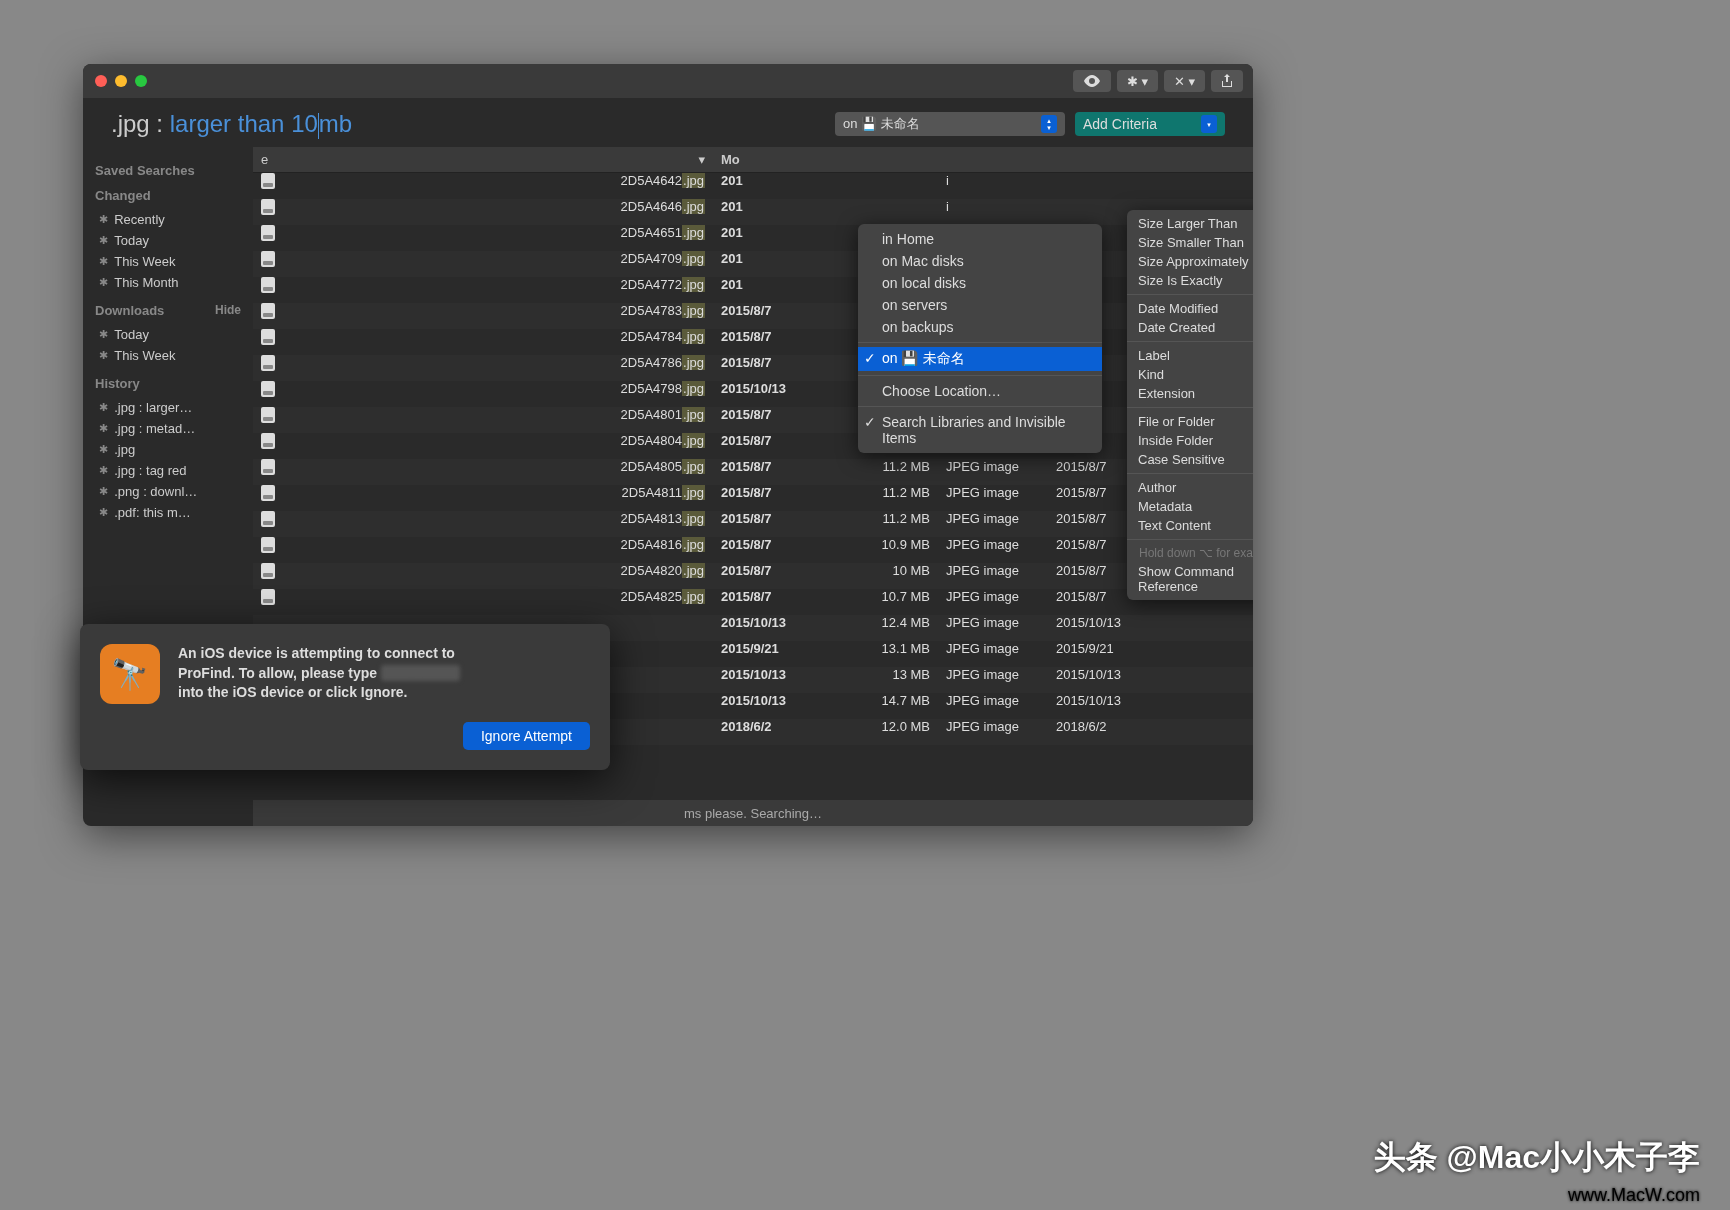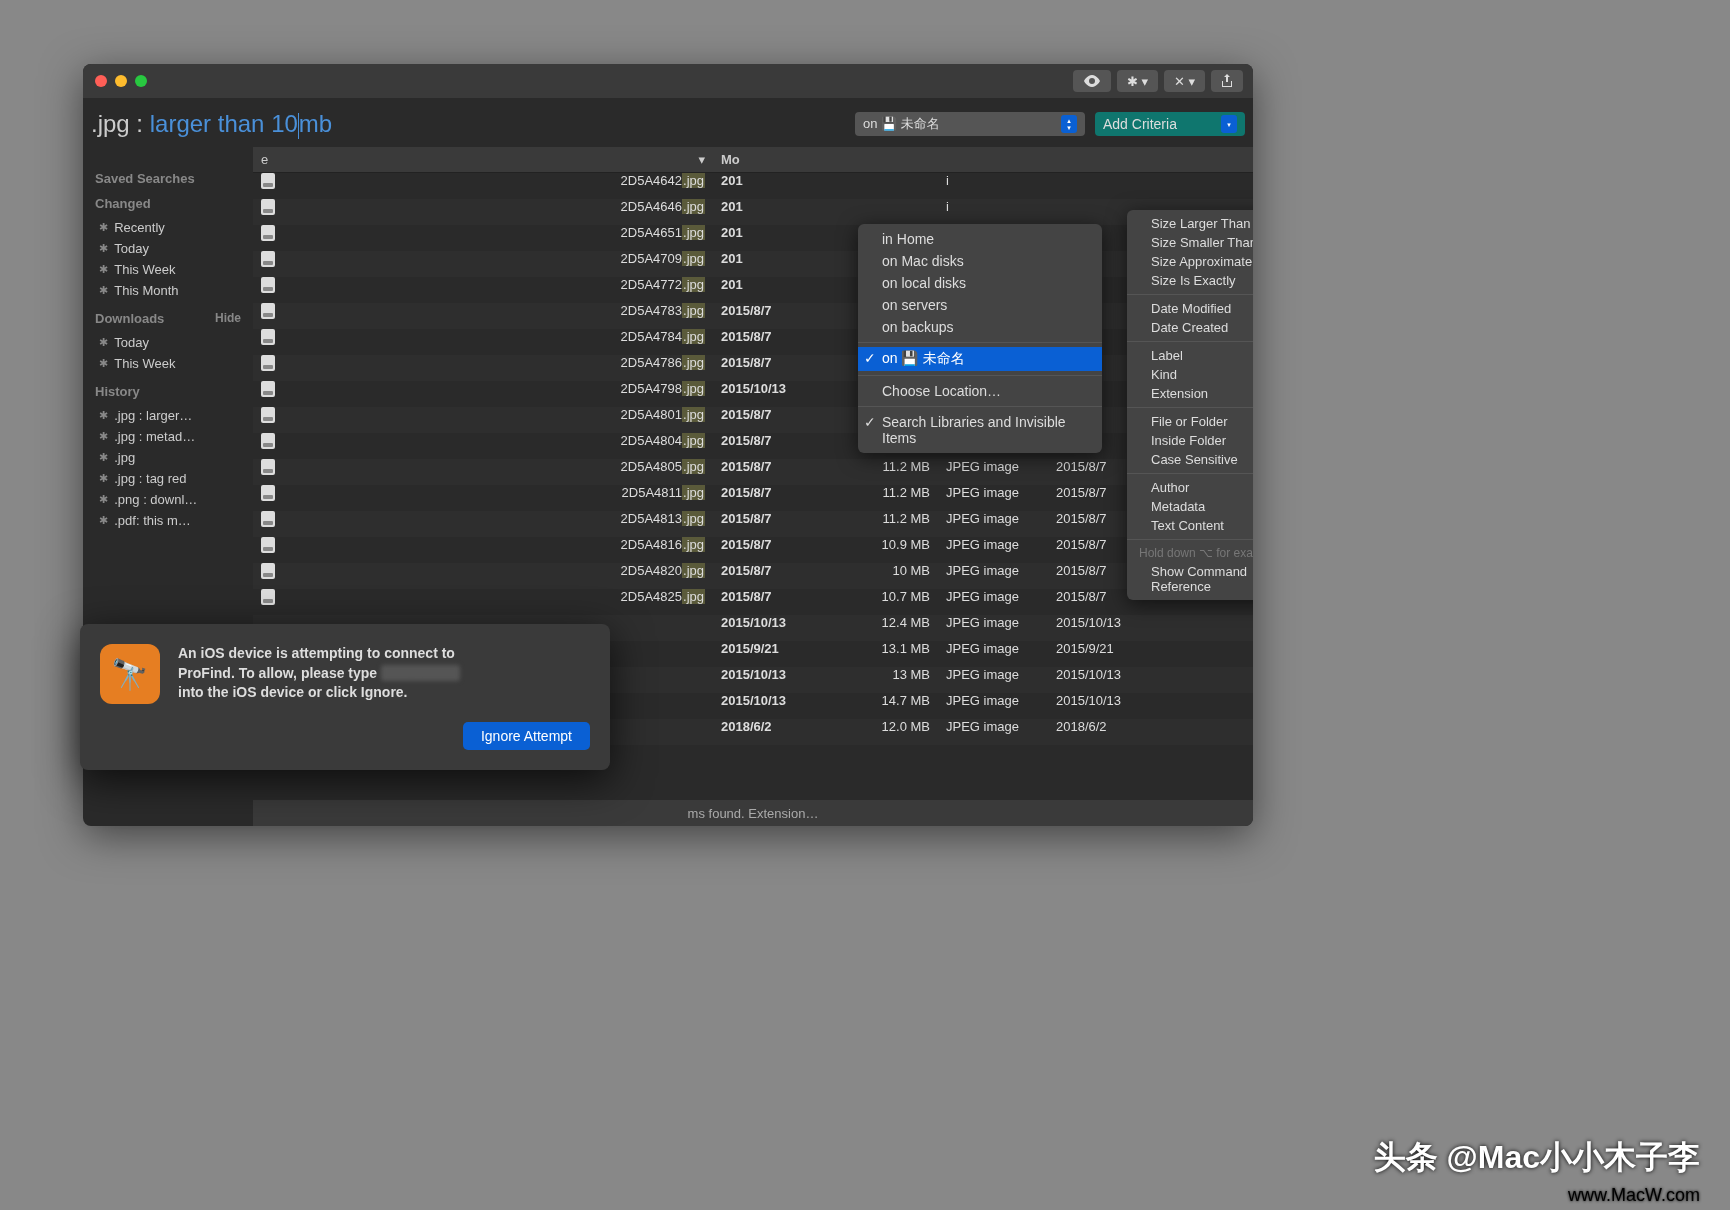--- a/index.html
+++ b/index.html
@@ -6,34 +6,34 @@
 body { background: #888; width: 1730px; height: 1210px; position: relative; }
 .window { position: absolute; left: 83px; top: 64px; width: 1170px; height: 762px; background: #2a2a2a; border-radius: 8px; box-shadow: 0 10px 40px rgba(0,0,0,0.5); overflow: hidden; }
 .titlebar { height: 34px; background: #3a3a3a; display: flex; align-items: center; padding: 0 12px; position: relative; }
 .traffic { display: flex; gap: 8px; }
 .dot { width: 12px; height: 12px; border-radius: 50%; }
 .dot.red { background: #ff5f57; }
 .dot.yellow { background: #febc2e; }
 .dot.green { background: #28c840; }
 .toolbar-right { position: absolute; right: 10px; display: flex; gap: 6px; }
 .tbtn { background: #555; border-radius: 4px; padding: 4px 10px; color: #ddd; display: flex; align-items: center; gap: 4px; height: 22px; font-size: 13px; }
-.searchbar { padding: 12px 8px 8px; display: flex; gap: 10px; align-items: center; background: #2a2a2a; }
+.searchbar { padding: 12px 28px 8px; display: flex; gap: 10px; align-items: center; background: #2a2a2a; }
 .search-text { flex: 1; font-size: 24px; color: #ccc; }
 .search-text .ext { color: #ccc; }
 .search-text .crit { color: #4a90d9; }
 .cursor { border-right: 1px solid #4a90d9; display: inline-block; height: 26px; vertical-align: middle; }
 .loc-select { background: #555; color: #ddd; padding: 4px 8px; border-radius: 4px; font-size: 13px; width: 230px; display: flex; align-items: center; justify-content: space-between; height: 24px; }
 .add-crit { background: #0f766e; color: #ddd; padding: 4px 8px; border-radius: 4px; font-size: 14px; width: 150px; display: flex; align-items: center; justify-content: space-between; height: 24px; }
 .blue-arrows { background: #0a60d4; width: 16px; height: 18px; border-radius: 3px; display: flex; flex-direction: column; align-items: center; justify-content: center; font-size: 7px; line-height: 7px; color: #fff; }
 .body { display: flex; height: calc(100% - 98px); }
 .sidebar { width: 170px; background: #2a2a2a; padding: 8px 12px; font-size: 13px; color: #999; overflow-y: auto; }
 .sidebar::-webkit-scrollbar { width: 8px; }
 .sidebar::-webkit-scrollbar-thumb { background: #555; border-radius: 4px; }
 .sb-head { color: #888; font-weight: 600; margin: 10px 0 6px; font-size: 13px; }
-.sb-head.first { margin-top: 16px; }
+.sb-head.first { margin-top: 8px; }
 .sb-row { display: flex; align-items: center; gap: 6px; padding: 3px 4px; color: #ccc; cursor: pointer; }
 .gear-s { font-size: 11px; color: #888; }
 .hide { float: right; color: #888; font-size: 12px; }
 .results { flex: 1; background: #2a2a2a; position: relative; overflow: hidden; }
 .cols { display: flex; background: #3a3a3a; border-bottom: 1px solid #222; font-size: 13px; color: #ccc; height: 26px; align-items: center; }
 .col { padding: 0 8px; }
 .c-name { flex: 0 0 460px; display: flex; align-items: center; justify-content: space-between; }
 .c-mod { flex: 0 0 145px; font-weight: bold; }
 .c-size { flex: 0 0 80px; text-align: right; }
 .c-kind { flex: 0 0 110px; }
@@ -45,21 +45,21 @@
 .ficon { width: 14px; height: 16px; background: #ddd; border-radius: 2px; position: relative; flex-shrink: 0; }
 .ficon::after { content: ""; position: absolute; bottom: 2px; left: 2px; right: 2px; height: 4px; background: #888; border-radius: 1px; }
 .hl { background: #5a5a3a; padding: 0 1px; }
 .status { position: absolute; bottom: 0; left: 170px; right: 0; height: 26px; background: #3a3a3a; color: #aaa; font-size: 13px; display: flex; align-items: center; justify-content: center; }
 .dropdown1 { position: absolute; left: 775px; top: 160px; width: 244px; background: #444; border-radius: 6px; box-shadow: 0 4px 20px rgba(0,0,0,0.6); padding: 4px 0; z-index: 10; }
 .dropdown2 { position: absolute; left: 1044px; top: 146px; width: 180px; background: #444; border-radius: 6px; box-shadow: 0 4px 20px rgba(0,0,0,0.6); padding: 4px 0; z-index: 10; font-size: 13px; }
 .dd-item { padding: 3px 20px 3px 24px; color: #ddd; font-size: 14px; cursor: pointer; position: relative; }
 .dd-item.sel { background: #0a60d4; color: #fff; }
 .dd-item .chk { position: absolute; left: 6px; }
 .dd-sep { height: 1px; background: #555; margin: 4px 0; }
-.dd2-item { padding: 2px 24px; color: #ddd; cursor: pointer; }
+.dd2-item { padding: 2px 11px; color: #ddd; cursor: pointer; }
 .dd2-hint { padding: 2px 12px; color: #777; font-size: 12px; }
 .dialog { position: absolute; left: 80px; top: 624px; width: 530px; background: #3a3a3a; border-radius: 8px; box-shadow: 0 10px 40px rgba(0,0,0,0.7); padding: 20px; z-index: 20; }
 .dlg-body { display: flex; gap: 18px; }
 .dlg-icon { width: 60px; height: 60px; background: #e67e22; border-radius: 12px; display: flex; align-items: center; justify-content: center; font-size: 30px; flex-shrink: 0; }
 .dlg-text { color: #ddd; font-size: 14px; font-weight: 600; line-height: 1.4; }
 .dlg-blur { background: #555; color: #555; border-radius: 3px; padding: 0 20px; filter: blur(2px); }
 .dlg-btn { margin-top: 18px; text-align: right; }
 .dlg-btn button { background: #0a60d4; color: #fff; border: none; padding: 6px 18px; border-radius: 5px; font-size: 14px; cursor: pointer; }
 .watermark { position: absolute; right: 30px; bottom: 30px; color: #fff; font-size: 32px; font-weight: 600; text-shadow: 0 0 4px #000; }
 .watermark2 { position: absolute; right: 30px; bottom: 4px; color: #000000; font-size: 18px; text-shadow: 0 0 3px #000; }
@@ -377,21 +377,21 @@
           <div class="row">
             <div class="col c-name"></div>
             <div class="col c-mod">2018/6/2</div>
             <div class="col c-size">12.0 MB</div>
             <div class="col c-kind">JPEG image</div>
             <div class="col c-crt">2018/6/2</div>
           </div>
         </div>
     </div>
   </div>
-  <div class="status">ms found. Extension…</div>
+  <div class="status">ms please. Searching…</div>
 
   <div class="dropdown1" id="dd1">
       <div class="dd-item">in Home</div>
       <div class="dd-item">on Mac disks</div>
       <div class="dd-item">on local disks</div>
       <div class="dd-item">on servers</div>
       <div class="dd-item">on backups</div>
       <div class="dd-sep"></div>
       <div class="dd-item sel"><span class="chk">✓</span>on 💾 未命名</div>
       <div class="dd-sep"></div>

